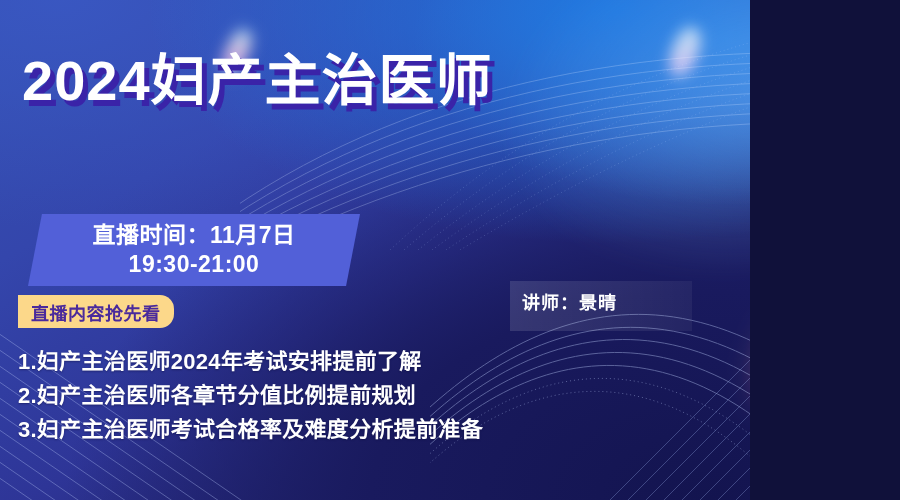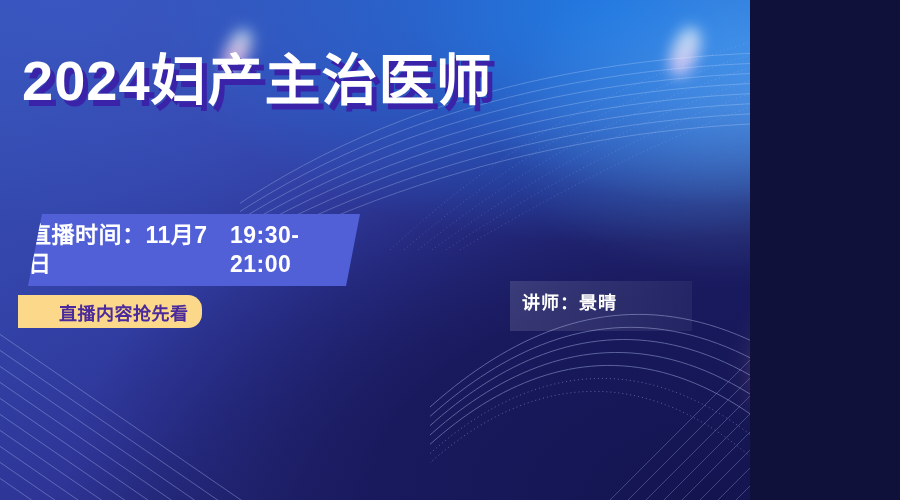--- a/index.html
+++ b/index.html
@@ -49,29 +49,29 @@
   
   .title{position:absolute;left:22px;top:14px;width:720px;color:#ffffff;
     font-weight:800;font-size:56px;line-height:1.03;letter-spacing:1px;
     text-shadow:5px 6px 0 #3a23a8;}
   .title .l2{display:block;margin-top:6px;}
 
   
   .timebox{position:absolute;left:28px;top:214px;width:332px;height:72px;
     background:#5260d8;
     clip-path:polygon(4.2% 0,100% 0,95.8% 100%,0 100%);}
-  .timebox .t{position:absolute;inset:0;display:flex;flex-direction:row;
+  .timebox .t{position:absolute;inset:0;display:flex;flex-direction:column;
     align-items:center;justify-content:center;color:#ffffff;
     font-size:23px;font-weight:700;line-height:1.28;letter-spacing:.5px;}
 
   
   .badge{position:absolute;left:18px;top:295px;height:33px;padding:0 13px;
     display:flex;align-items:center;background:#fcd88a;
     border-radius:0 14px 14px 0;}
-  .badge span{color:#4a2a9c;font-size:18px;font-weight:700;letter-spacing:.5px;margin-left:28px;}
+  .badge span{color:#4a2a9c;font-size:18px;font-weight:700;letter-spacing:.5px;}
 
   
   .points{position:absolute;left:18px;top:345px;color:#ffffff;}
   .points li{list-style:none;font-size:22px;font-weight:700;line-height:1.55;
     letter-spacing:.3px;text-shadow:0 1px 2px rgba(10,12,60,.45);}
   .points ol{margin:0;padding:0;}
 
   
   .teacher-panel{position:absolute;left:510px;top:281px;width:182px;height:50px;
     background:linear-gradient(90deg,rgba(255,255,255,.13),rgba(255,255,255,.05));}
@@ -176,17 +176,24 @@
     <div class="t">
       <div>直播时间：11月7日</div>
       <div>19:30-21:00</div>
     </div>
   </div>
 
   <div class="badge">
     <span>直播内容抢先看</span>
   </div>
 
+  <div class="points">
+    <ol>
+      <li>1.妇产主治医师2024年考试安排提前了解</li>
+      <li>2.妇产主治医师各章节分值比例提前规划</li>
+      <li>3.妇产主治医师考试合格率及难度分析提前准备</li>
+    </ol>
+  </div>
 
   <div class="teacher-panel"></div>
   <div class="teacher">讲师：景晴</div>
 
 </div>
 
 </body></html>

